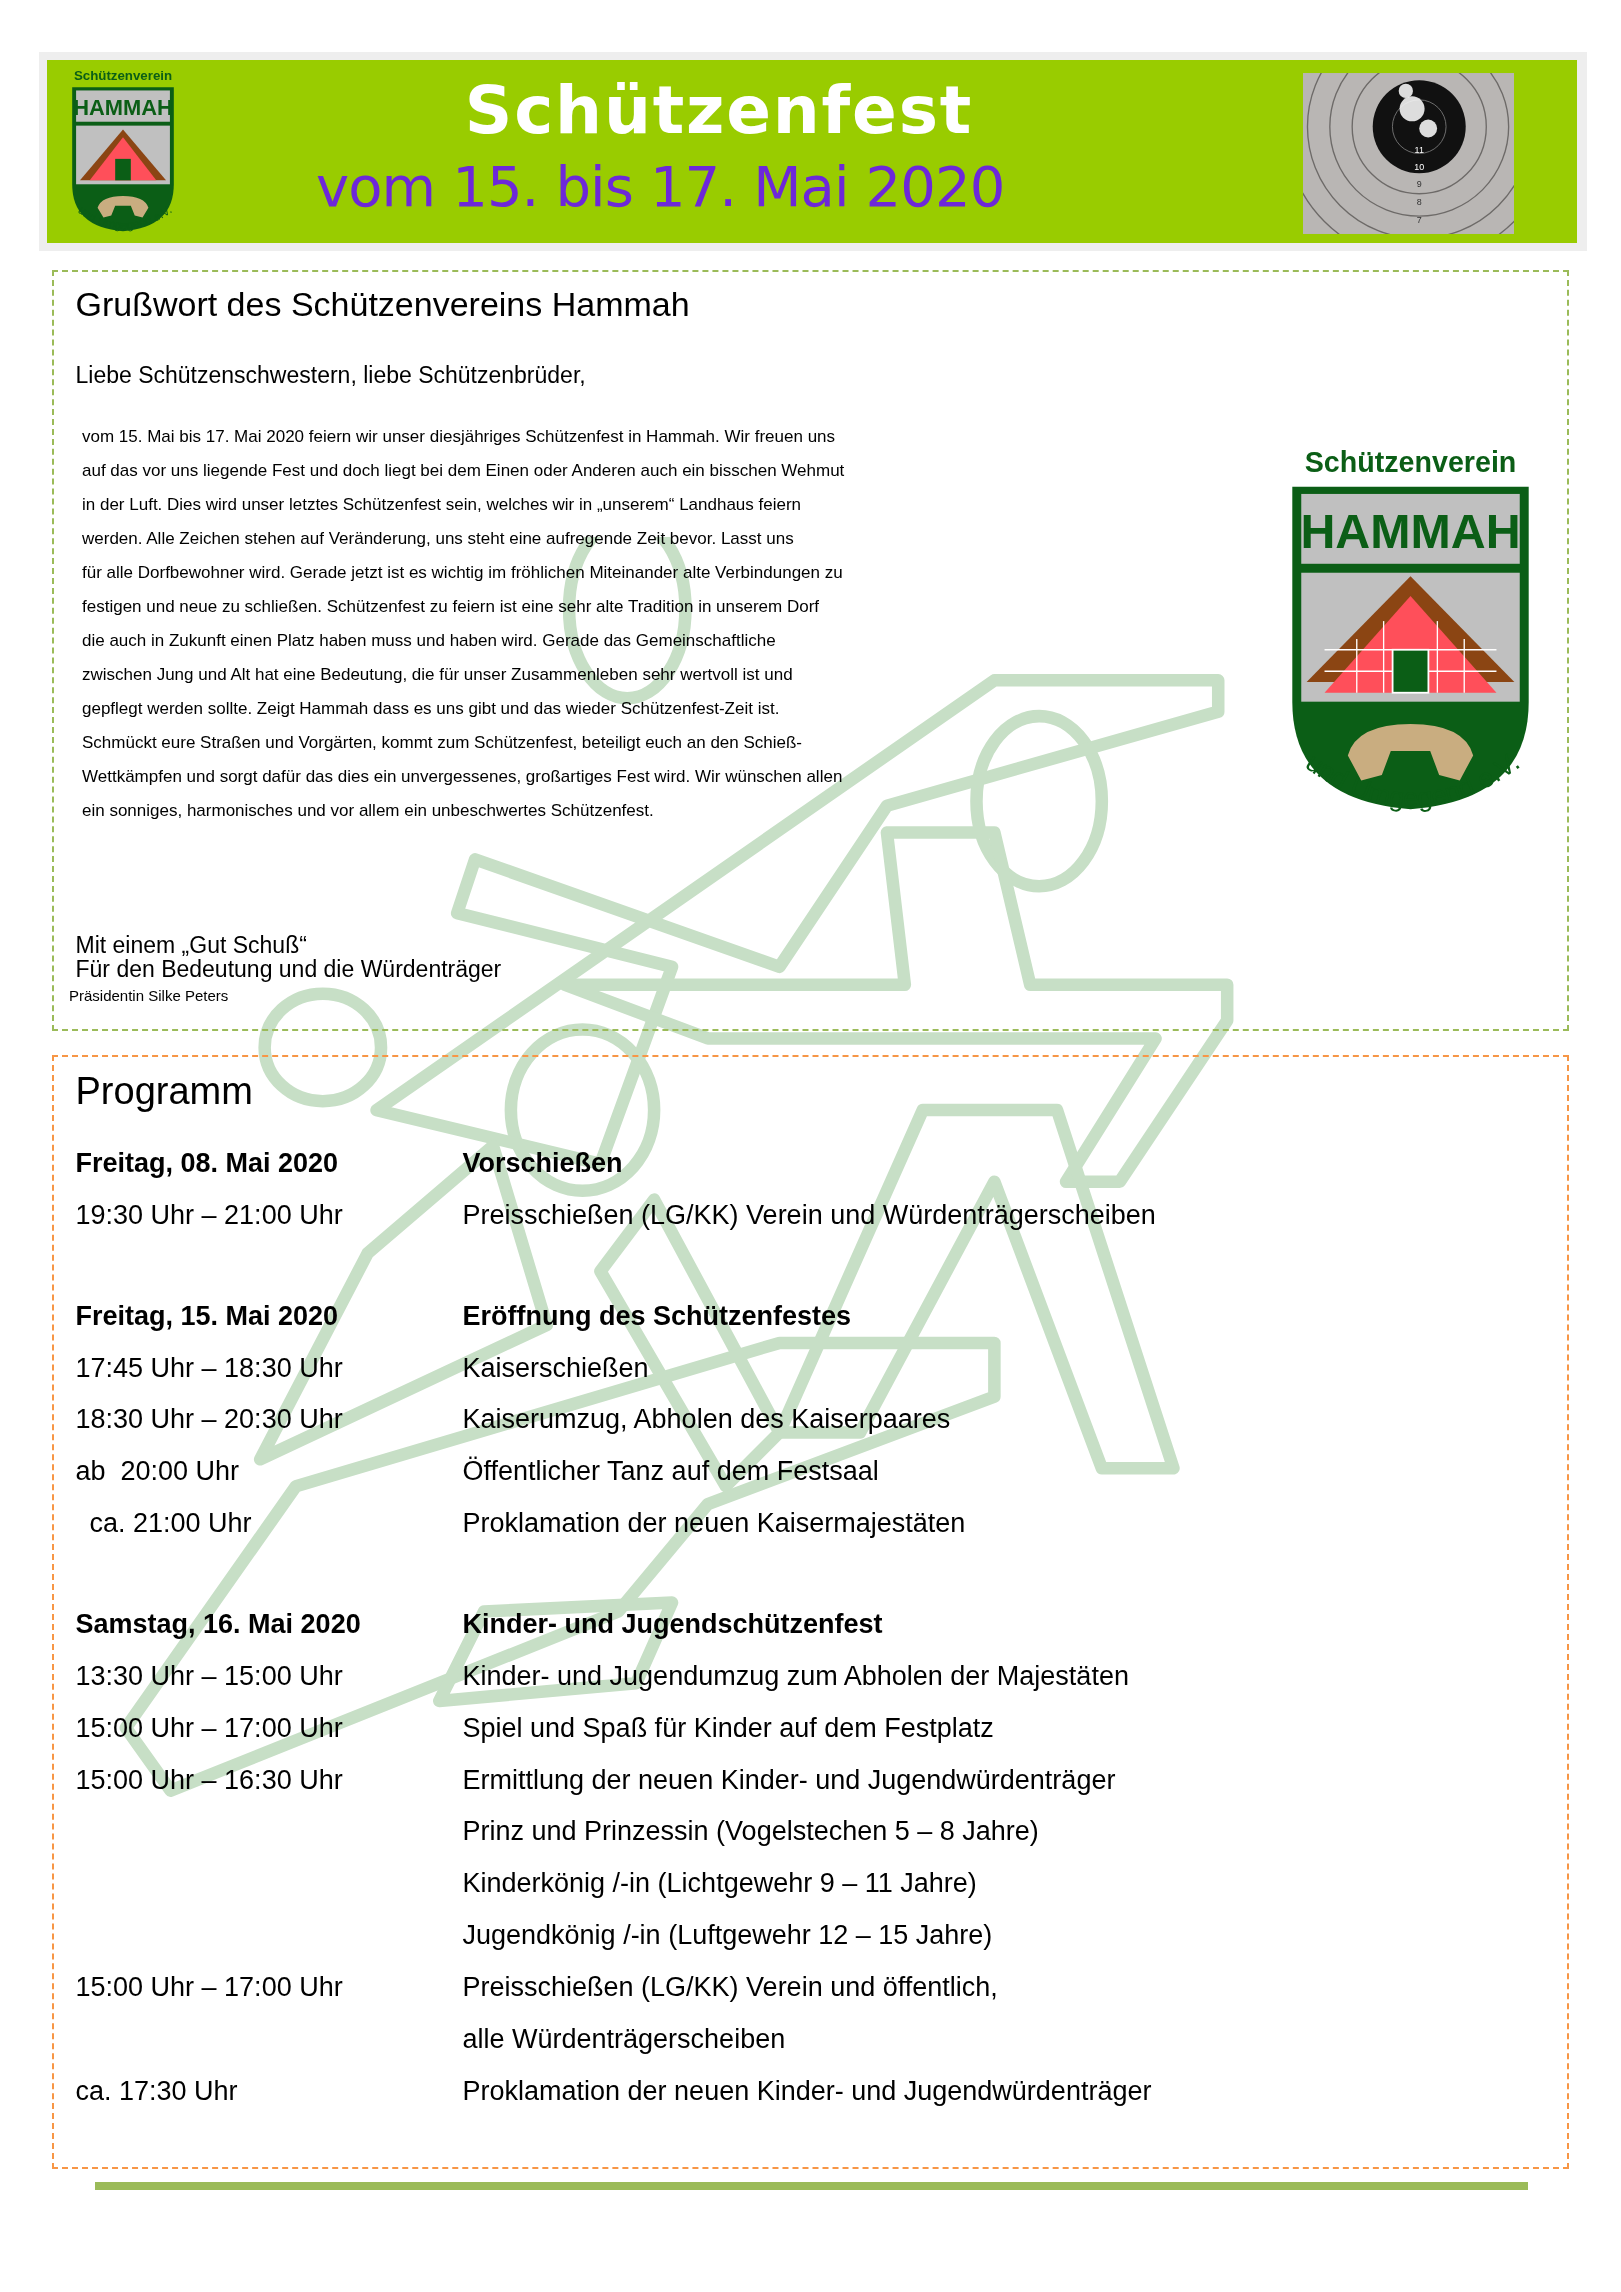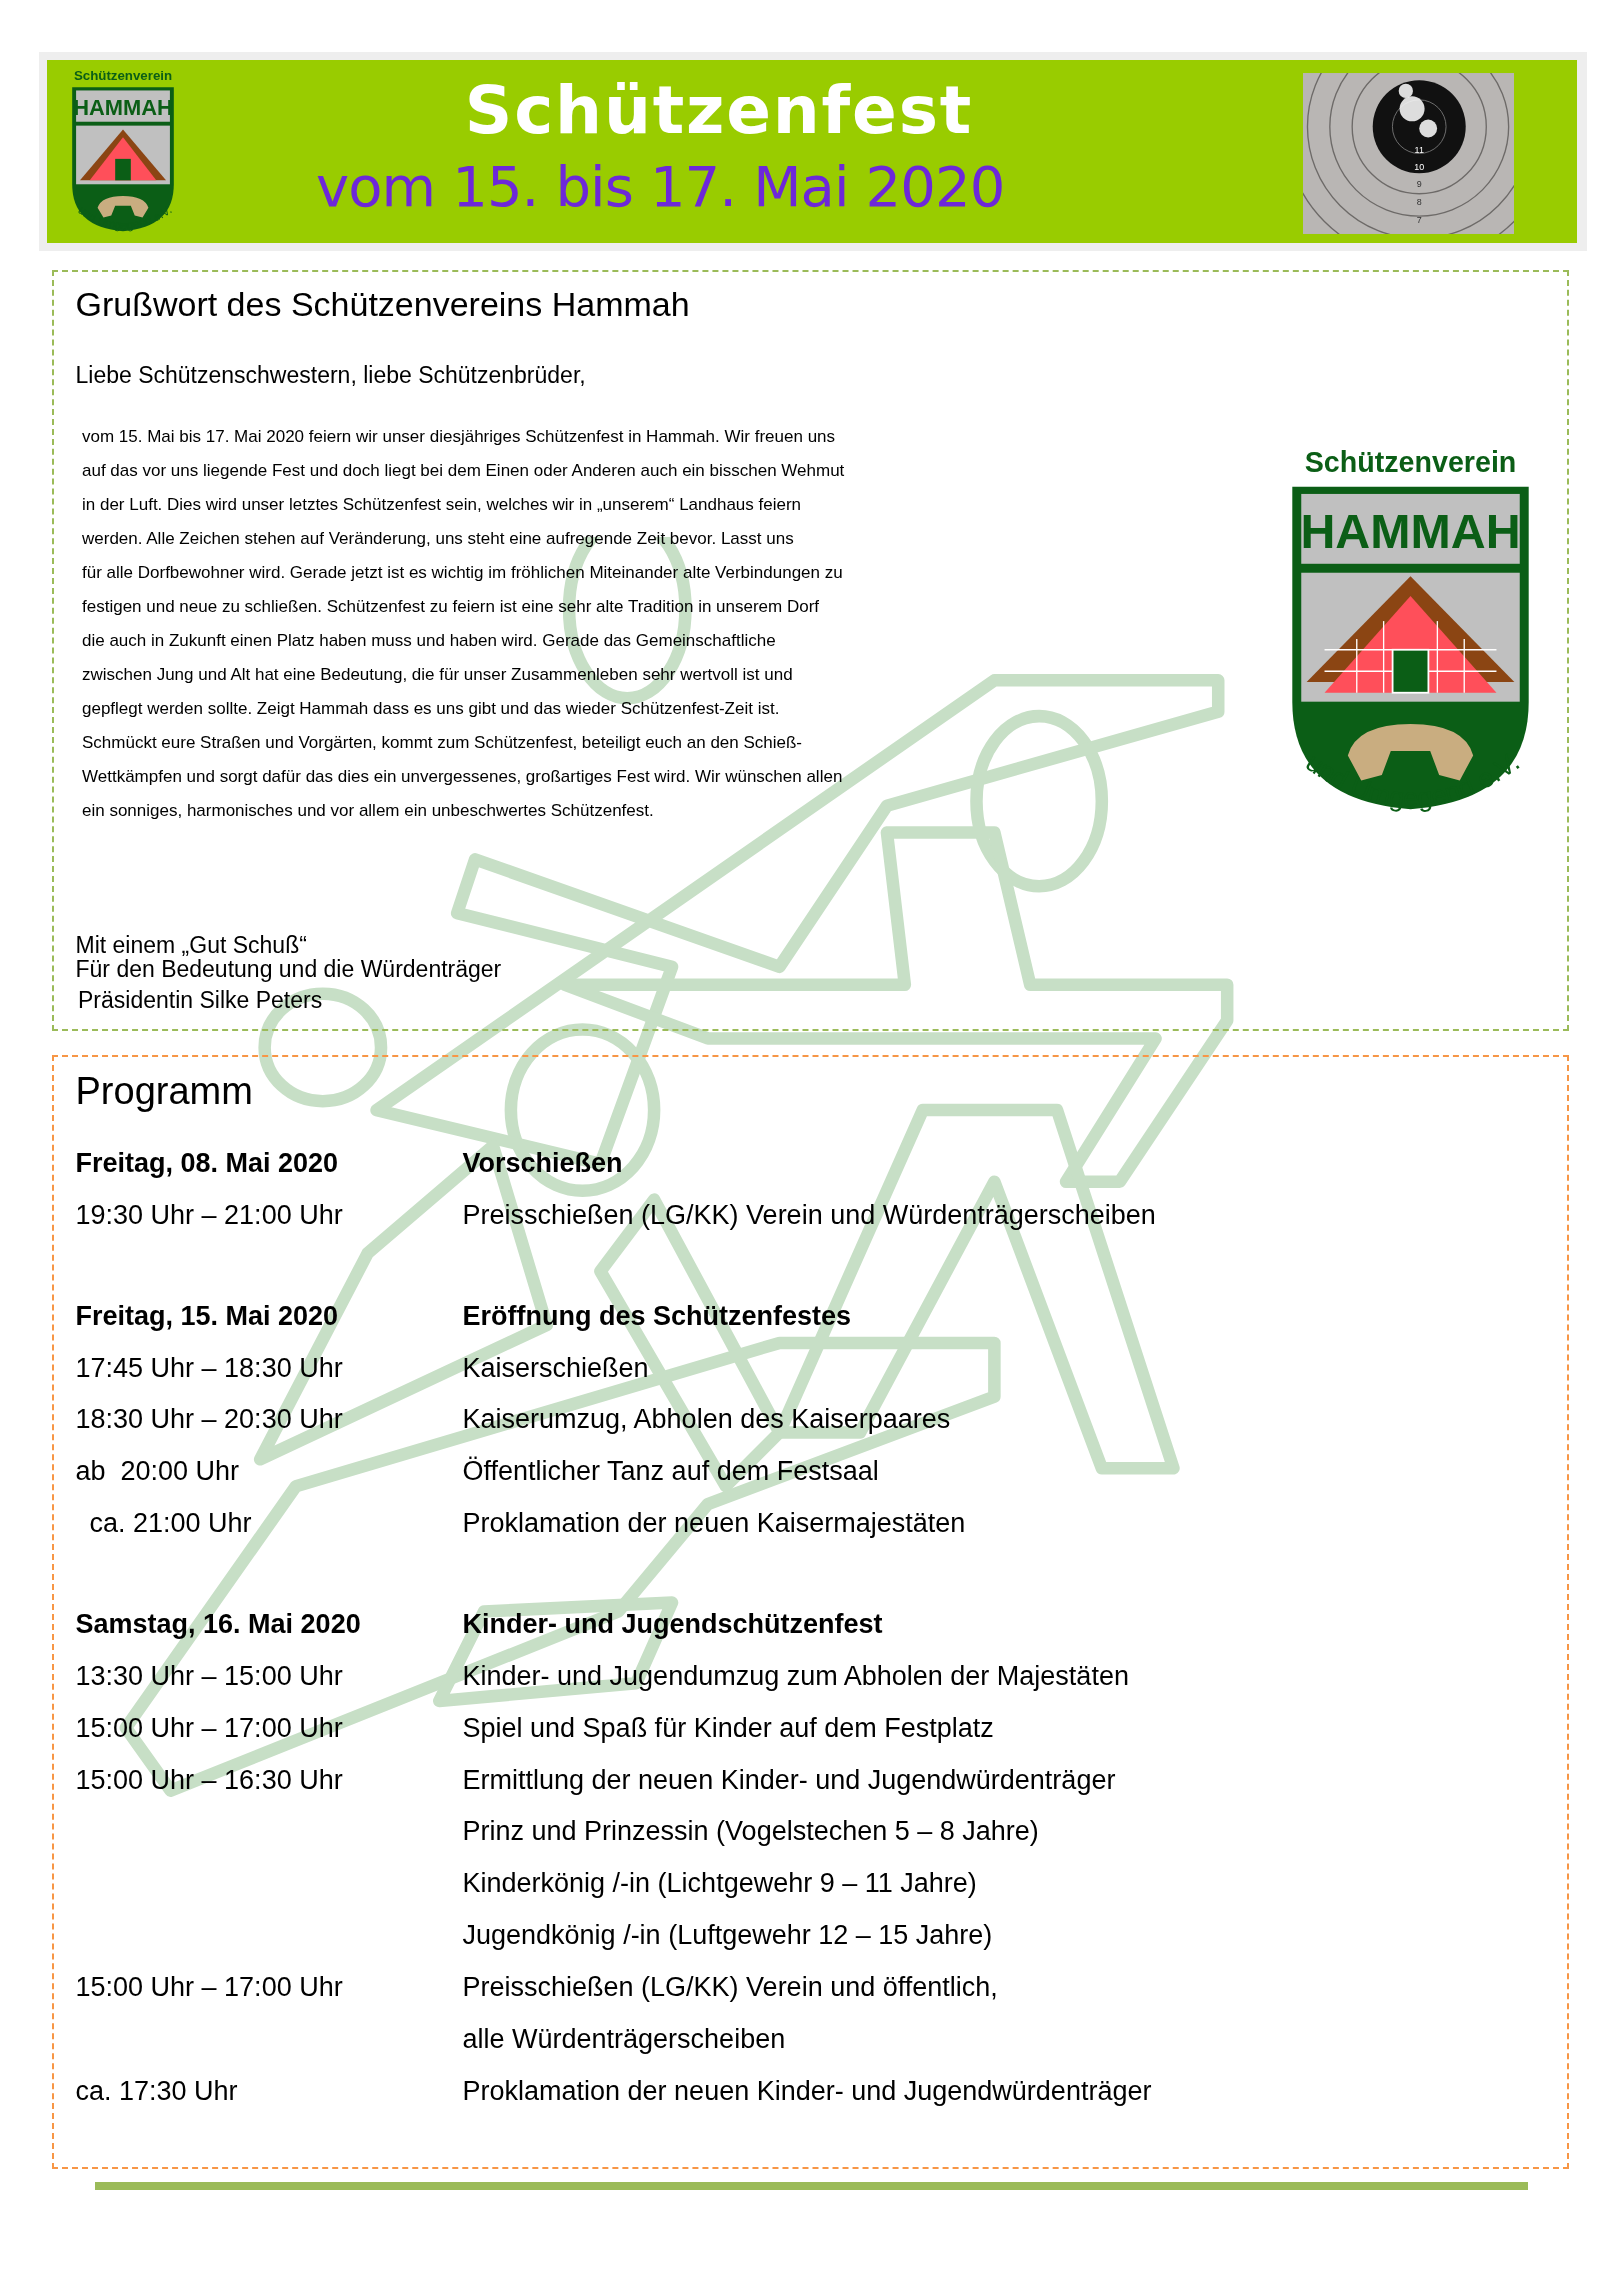--- a/index.html
+++ b/index.html
@@ -30,21 +30,21 @@
                   border: 2.7px dashed #9bbb59; }
   .box-program { left: 52px; top: 1055px; width: 1517px; height: 1114px;
                  border: 2.7px dashed #f79646; }
 
   .greet-title { position: absolute; left: 21.5px; top: 12.5px; font-size: 34px; }
   .greet-salutation { position: absolute; left: 21.5px; top: 90px; font-size: 23px; }
   .greet-body { position: absolute; left: 28px; top: 148px; width: 1191px; font-size: 17px;
                 line-height: 34px; }
   .greet-closing { position: absolute; left: 21.5px; top: 623px; font-size: 23px; margin-top: 37px; }
   .greet-sign1 { position: absolute; left: 21.5px; top: 684px; font-size: 23px; }
-  .greet-sign2 { position: absolute; left: 24px; top: 715px; font-size: 23px; }
+  .greet-sign2 { position: absolute; left: 15px; top: 715px; font-size: 15px; }
   .greet-logo { position: absolute; left: 1222px; top: 170px; width: 269px; height: 394px; }
 
   .prog-title { position: absolute; left: 21.5px; top: 12.5px; font-size: 38px; }
   .prog-row { position: absolute; left: 21.5px; height: 36px; font-size: 27px; white-space: nowrap; }
   .prog-row .t { position: absolute; left: 0; }
   .prog-row .d { position: absolute; left: 387px; }
   .prog-row.bold { font-weight: bold; }
 
   .footer-line { position: absolute; left: 95px; top: 2182px; width: 1433px; height: 8px;
                  background: #9bbb59; z-index: 2; }

